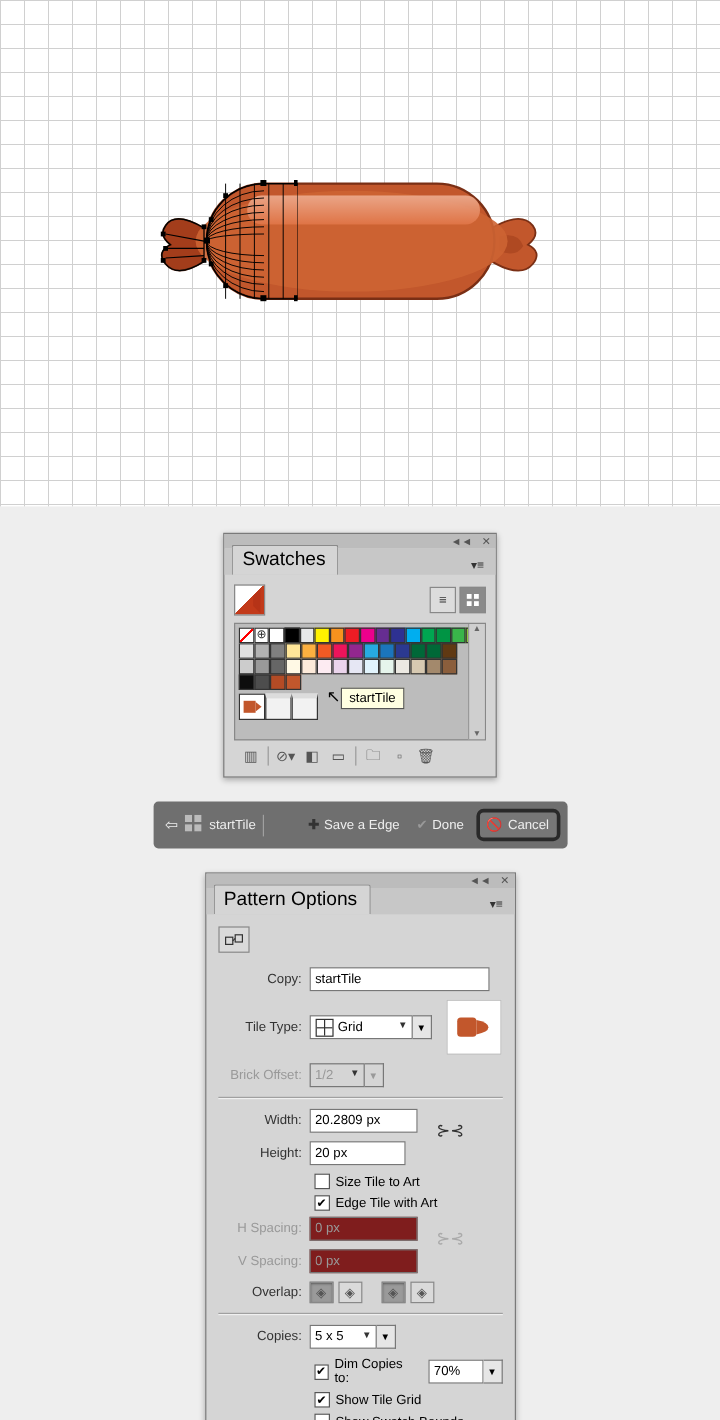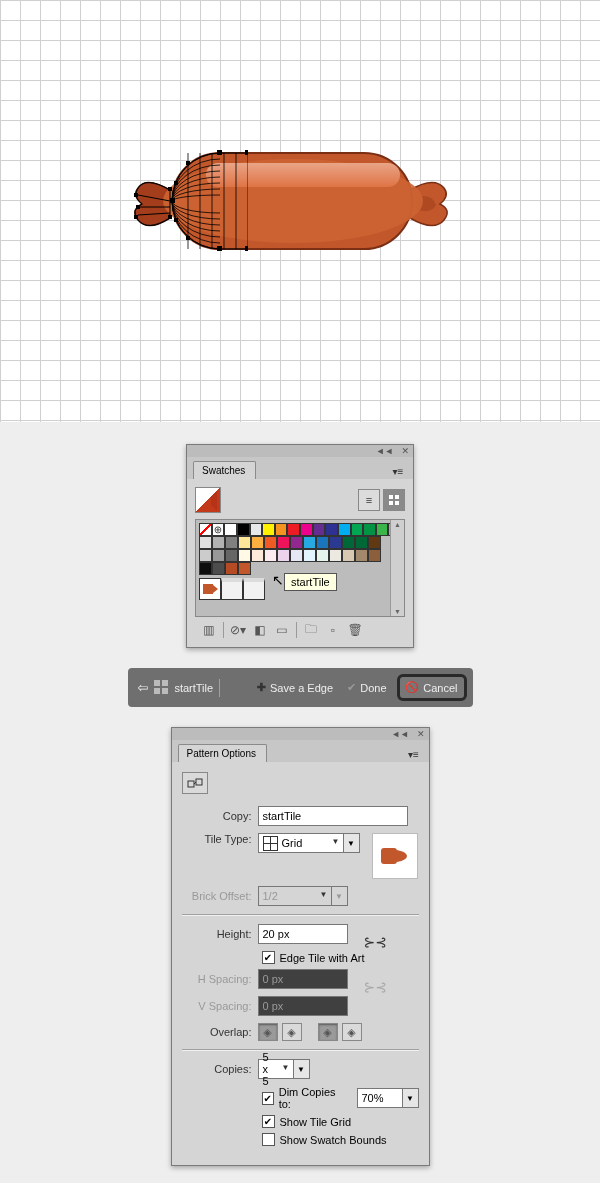--- a/index.html
+++ b/index.html
@@ -54,21 +54,21 @@
   display: flex;
   height: 22px;
   align-items: flex-end;
   padding: 0 6px;
 }
 .tab {
   background: #d5d5d5;
   border: 1px solid #8a8a8a;
   border-bottom: none;
   padding: 3px 10px 3px 8px;
-  font-size: 10px;
+  font-size: 16px;
   border-radius: 2px 2px 0 0;
 }
 .tab-flyout {
   margin-left: auto;
   width: 18px;
   height: 16px;
   display: flex;
   align-items: center;
   justify-content: center;
   font-size: 10px;
@@ -289,21 +289,21 @@
   color: #999;
 }
 input[type="text"] {
   border: 1px solid #777;
   height: 20px;
   padding: 0 4px;
   font-size: 11px;
   background: #fff;
 }
 input.disabled {
-  background: #404040;
+  background: #7f1d1d;
   color: #999;
 }
 select, .dropdown {
   border: 1px solid #777;
   height: 20px;
   padding: 0 18px 0 4px;
   font-size: 11px;
   background: #fff;
   position: relative;
   display: inline-flex;
@@ -640,57 +640,65 @@
           <rect x="9" y="3" width="6" height="6" fill="none" stroke="#333"></rect>
           <path d="M7 8 l2 -2" stroke="#333"></path>
         </svg>
     </div>
 
     <div class="form-row">
       <label>Copy:</label>
       <input type="text" style="width: 150px;" value="startTile">
     </div>
 
-    <div class="form-row" style="align-items:flex-start">
+    <div class="form-row" style="align-items:center">
       <label>Tile Type:</label>
       <div style="display:flex;flex-direction:column">
         <div style="display:flex">
           <div class="dropdown tiletype" style="width:86px">
             <span class="grid-ic"></span>
             <span>Grid</span>
           </div>
           <div class="dd-arrow-btn">▼</div>
         </div>
       </div>
       <div class="preview">
         <svg width="32" height="24">
             <rect x="2" y="4" width="16" height="16" rx="3" fill="#c2572c"></rect>
             <path d="M18 6 q10 2 10 6 q0 4 -10 6 z" fill="#c2572c"></path>
           </svg>
       </div>
     </div>
 
     <div class="form-row disabled">
       <label>Brick Offset:</label>
-      <div class="dropdown disabled" style="width:74px">
+      <div class="dropdown disabled" style="width:46px">
         <span>1/2</span>
       </div>
       <div class="dd-arrow-btn" style="background:#d5d5d5;color:#999">▼</div>
     </div>
 
     <div class="divider"></div>
 
     <div style="position:relative">
       <div class="form-row">
+        <label>Width:</label>
+        <input type="text" style="width: 90px;" value="20.2809 px">
+      </div>
+      <div class="form-row">
         <label>Height:</label>
-        <input type="text" style="width: 90px;" value="20 px">
+        <input type="text" style="width: 80px;" value="20 px">
       </div>
       <span class="link-ic" style="position:absolute;left:174px;top:10px">⊱⊰</span>
     </div>
 
+    <div class="chk-row">
+      <span class="chkbox"></span>
+      <span>Size Tile to Art</span>
+    </div>
     <div class="chk-row">
       <span class="chkbox">✔</span>
       <span>Edge Tile with Art</span>
     </div>
 
     <div style="position:relative">
       <div class="form-row disabled">
         <label>H Spacing:</label>
         <input type="text" class="disabled" style="width: 90px;" value="0 px">
       </div>
@@ -709,21 +717,21 @@
         <span style="width:8px"></span>
         <span class="ov-btn active">◈</span>
         <span class="ov-btn">◈</span>
       </div>
     </div>
 
     <div class="divider"></div>
 
     <div class="form-row">
       <label>Copies:</label>
-      <div class="dropdown" style="width:36px">
+      <div class="dropdown" style="width:56px">
         <span>5 x 5</span>
       </div>
       <div class="dd-arrow-btn">▼</div>
     </div>
 
     <div class="chk-row">
       <span class="chkbox">✔</span>
       <span>Dim Copies to:</span>
       <div style="display:flex;margin-left:6px">
         <input type="text" style="width: 46px;" value="70%">

